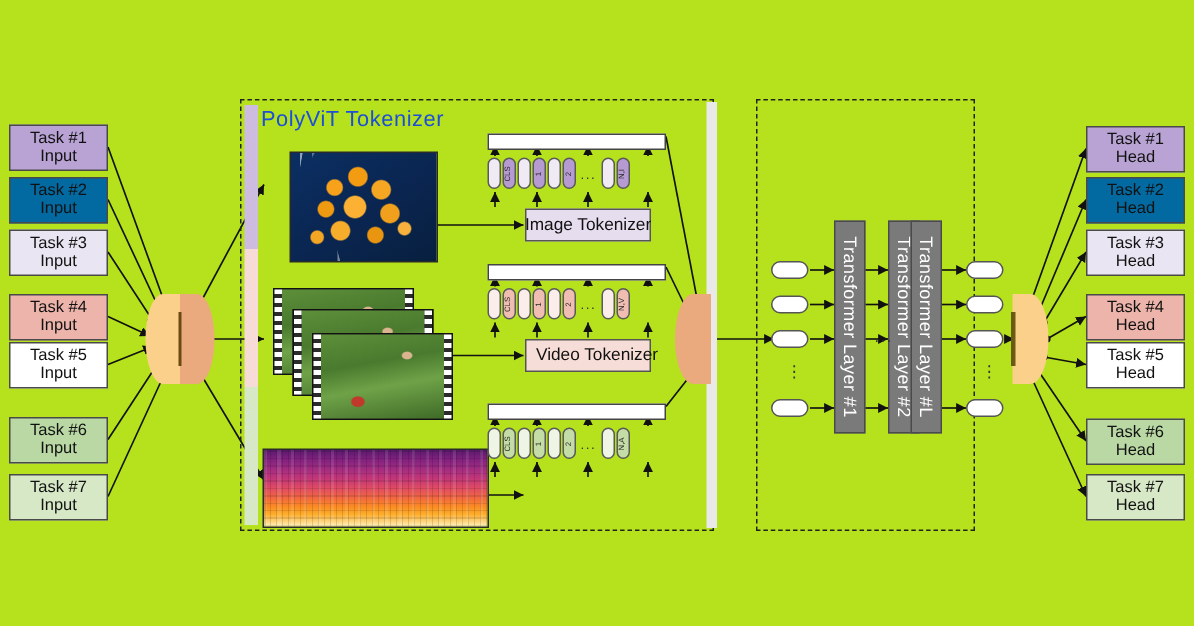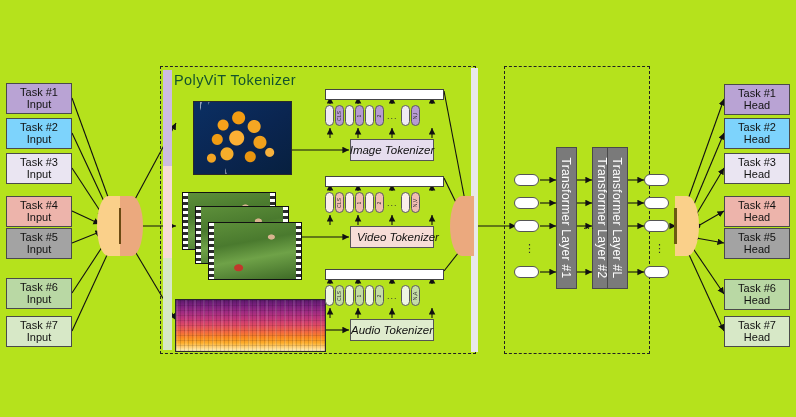--- a/index.html
+++ b/index.html
@@ -21,36 +21,36 @@
     line-height:1.05;
     color:#111;
     text-align:center;
     white-space:nowrap;
   }
   .task-box{width:66px;height:31px;font-size:11px;}
   .task-box span{display:block;}
 
   
   .c-p1{background:#b9a3d4;}
-  .c-p2{background:#7dd3fc;}
+  .c-p2{background:#0369a1;}
   .c-p3{background:#eae5f2;}
   .c-s1{background:#edb4ab;}
-  .c-s2{background:#a3a3a3;}
+  .c-s2{background:#ffffff;}
   .c-g1{background:#b9d8a4;}
   .c-g2{background:#d7e8c7;}
 
   
   .region{
     position:absolute;box-sizing:border-box;
     border:1.6px dashed #222;
     background:transparent;
   }
   .region-title{
     position:absolute;
-    font-size:14.5px;color:#14532d;letter-spacing:.4px;
+    font-size:14.5px;color:#1d4ed8;letter-spacing:.4px;
     white-space:nowrap;
   }
 
   
   .strip{position:absolute;width:9px;}
   .strip i{display:block;width:100%;}
 
   
   .media{position:absolute;box-sizing:border-box;border:1px solid #2a2a2a;overflow:hidden;}
 
@@ -110,21 +110,21 @@
     background:
       repeating-linear-gradient(90deg, rgba(255,255,255,.10) 0 2px, transparent 2px 9px),
       repeating-linear-gradient(0deg, rgba(0,0,0,.10) 0 1px, transparent 1px 5px);
   }
 
   
   .tokbox{
     position:absolute;box-sizing:border-box;
     border:1px solid #555;
     display:flex;align-items:center;justify-content:center;
-    font-size:11.5px;color:#111;white-space:nowrap;font-style:italic;
+    font-size:11.5px;color:#111;white-space:nowrap;
   }
   .tok-img{background:#e6ddee;}
   .tok-vid{background:#f7ddd7;padding-left:12px;}
   .tok-aud{background:#dfeccd;}
 
   
   .tokbar{
     position:absolute;height:11px;background:#ffffff;border:1px solid #444;box-sizing:border-box;
   }
   .caps-row{position:absolute;display:flex;align-items:center;}
@@ -413,21 +413,20 @@
     <div class="caps deep-v">
         <span>2</span>
       </div>
     <div class="dots">...</div>
     <div class="caps pale-v"></div>
     <div class="caps deep-v">
         <span>N,V</span>
       </div>
   </div>
 
-  <div class="tokbox tok-aud" style="left:350px;top:319px;width:84px;height:22px;">Audio Tokenizer</div>
   <div class="tokbar" style="left:325px;top:269px;width:119px;"></div>
   <div class="caps-row" style="left:325px;top:285px;">
     <div class="caps pale-a"></div>
     <div class="caps deep-a">
         <span>CLS</span>
       </div>
     <div class="caps pale-a"></div>
     <div class="caps deep-a">
         <span>1</span>
       </div>

